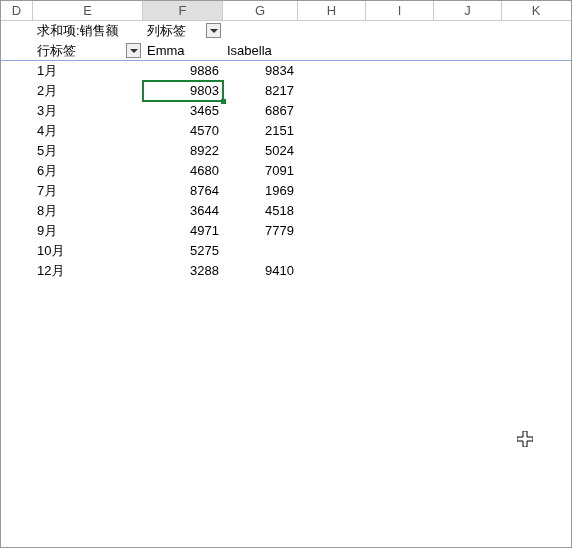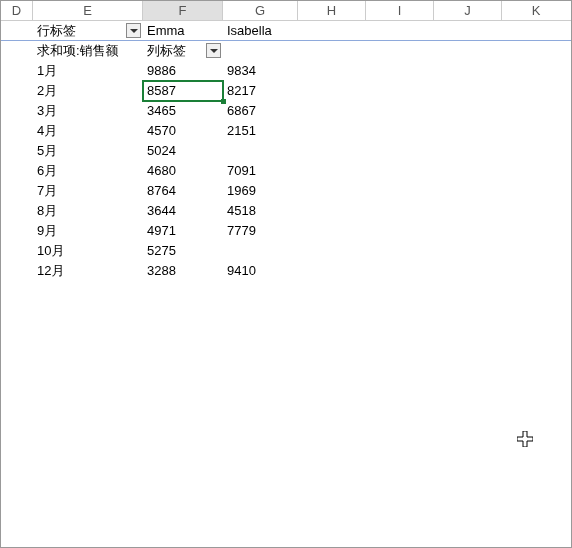--- a/index.html
+++ b/index.html
@@ -49,21 +49,21 @@
     height: 20px;
   }
   .cell {
     flex-shrink: 0;
     padding: 0 4px;
     line-height: 20px;
     overflow: visible;
     white-space: nowrap;
   }
   .left { text-align: left; }
-  .right { }
+  .right { text-align: right; }
   .border-bottom { border-bottom: 1px solid #8ea9db; }
   .dropdown {
     display: inline-block;
     width: 15px;
     height: 15px;
     border: 1px solid #888;
     background: #f0f0f0;
     vertical-align: middle;
     position: relative;
     margin-left: 2px;
@@ -108,70 +108,71 @@
     <div class="col-head wF col-F-head">F</div>
     <div class="col-head wG">G</div>
     <div class="col-head wH">H</div>
     <div class="col-head wI">I</div>
     <div class="col-head wJ">J</div>
     <div class="col-head wK" style="border-right:none">K</div>
   </div>
 
   <div class="grid">
 
+    <div class="cell-row">
+      <div class="cell wD"></div>
+      <div class="cell wE left">
+        <span>求和项:销售额</span>
+      </div>
+      <div class="cell wF left" style="position:relative;">
+        <span>列标签</span>
+        <span class="dropdown" style="position:absolute; right:2px; top:2px;"></span>
+      </div>
+      <div class="cell wG"></div>
+    </div>
+
     <div class="cell-row border-bottom">
       <div class="cell wD"></div>
       <div class="cell wE left" style="position:relative;">
         <span>行标签</span>
         <span class="dropdown" style="position:absolute; right:2px; top:2px;"></span>
       </div>
       <div class="cell wF left">Emma</div>
       <div class="cell wG left">Isabella</div>
     </div>
 
-    <div class="cell-row">
-      <div class="cell wD"></div>
-      <div class="cell wE left">
-        <span>求和项:销售额</span>
-      </div>
-      <div class="cell wF left" style="position:relative;">
-        <span>列标签</span>
-        <span class="dropdown" style="position:absolute; right:2px; top:2px;"></span>
-      </div>
-      <div class="cell wG"></div>
-    </div>
-
     <div id="data-rows">
         <div class="cell-row">
           <div class="cell wD"></div>
           <div class="cell wE left">1月</div>
           <div class="cell wF right">9886</div>
           <div class="cell wG right">9834</div>
         </div>
         <div class="cell-row">
           <div class="cell wD"></div>
           <div class="cell wE left">2月</div>
-          <div class="cell wF right selected-cell">8587</div>
+          <div class="cell wF right selected-cell">9803</div>
           <div class="cell wG right">8217</div>
         </div>
         <div class="cell-row">
           <div class="cell wD"></div>
           <div class="cell wE left">3月</div>
           <div class="cell wF right">3465</div>
           <div class="cell wG right">6867</div>
         </div>
         <div class="cell-row">
           <div class="cell wD"></div>
           <div class="cell wE left">4月</div>
           <div class="cell wF right">4570</div>
           <div class="cell wG right">2151</div>
         </div>
         <div class="cell-row">
           <div class="cell wD"></div>
           <div class="cell wE left">5月</div>
+          <div class="cell wF right">8922</div>
           <div class="cell wG right">5024</div>
         </div>
         <div class="cell-row">
           <div class="cell wD"></div>
           <div class="cell wE left">6月</div>
           <div class="cell wF right">4680</div>
           <div class="cell wG right">7091</div>
         </div>
         <div class="cell-row">
           <div class="cell wD"></div>

